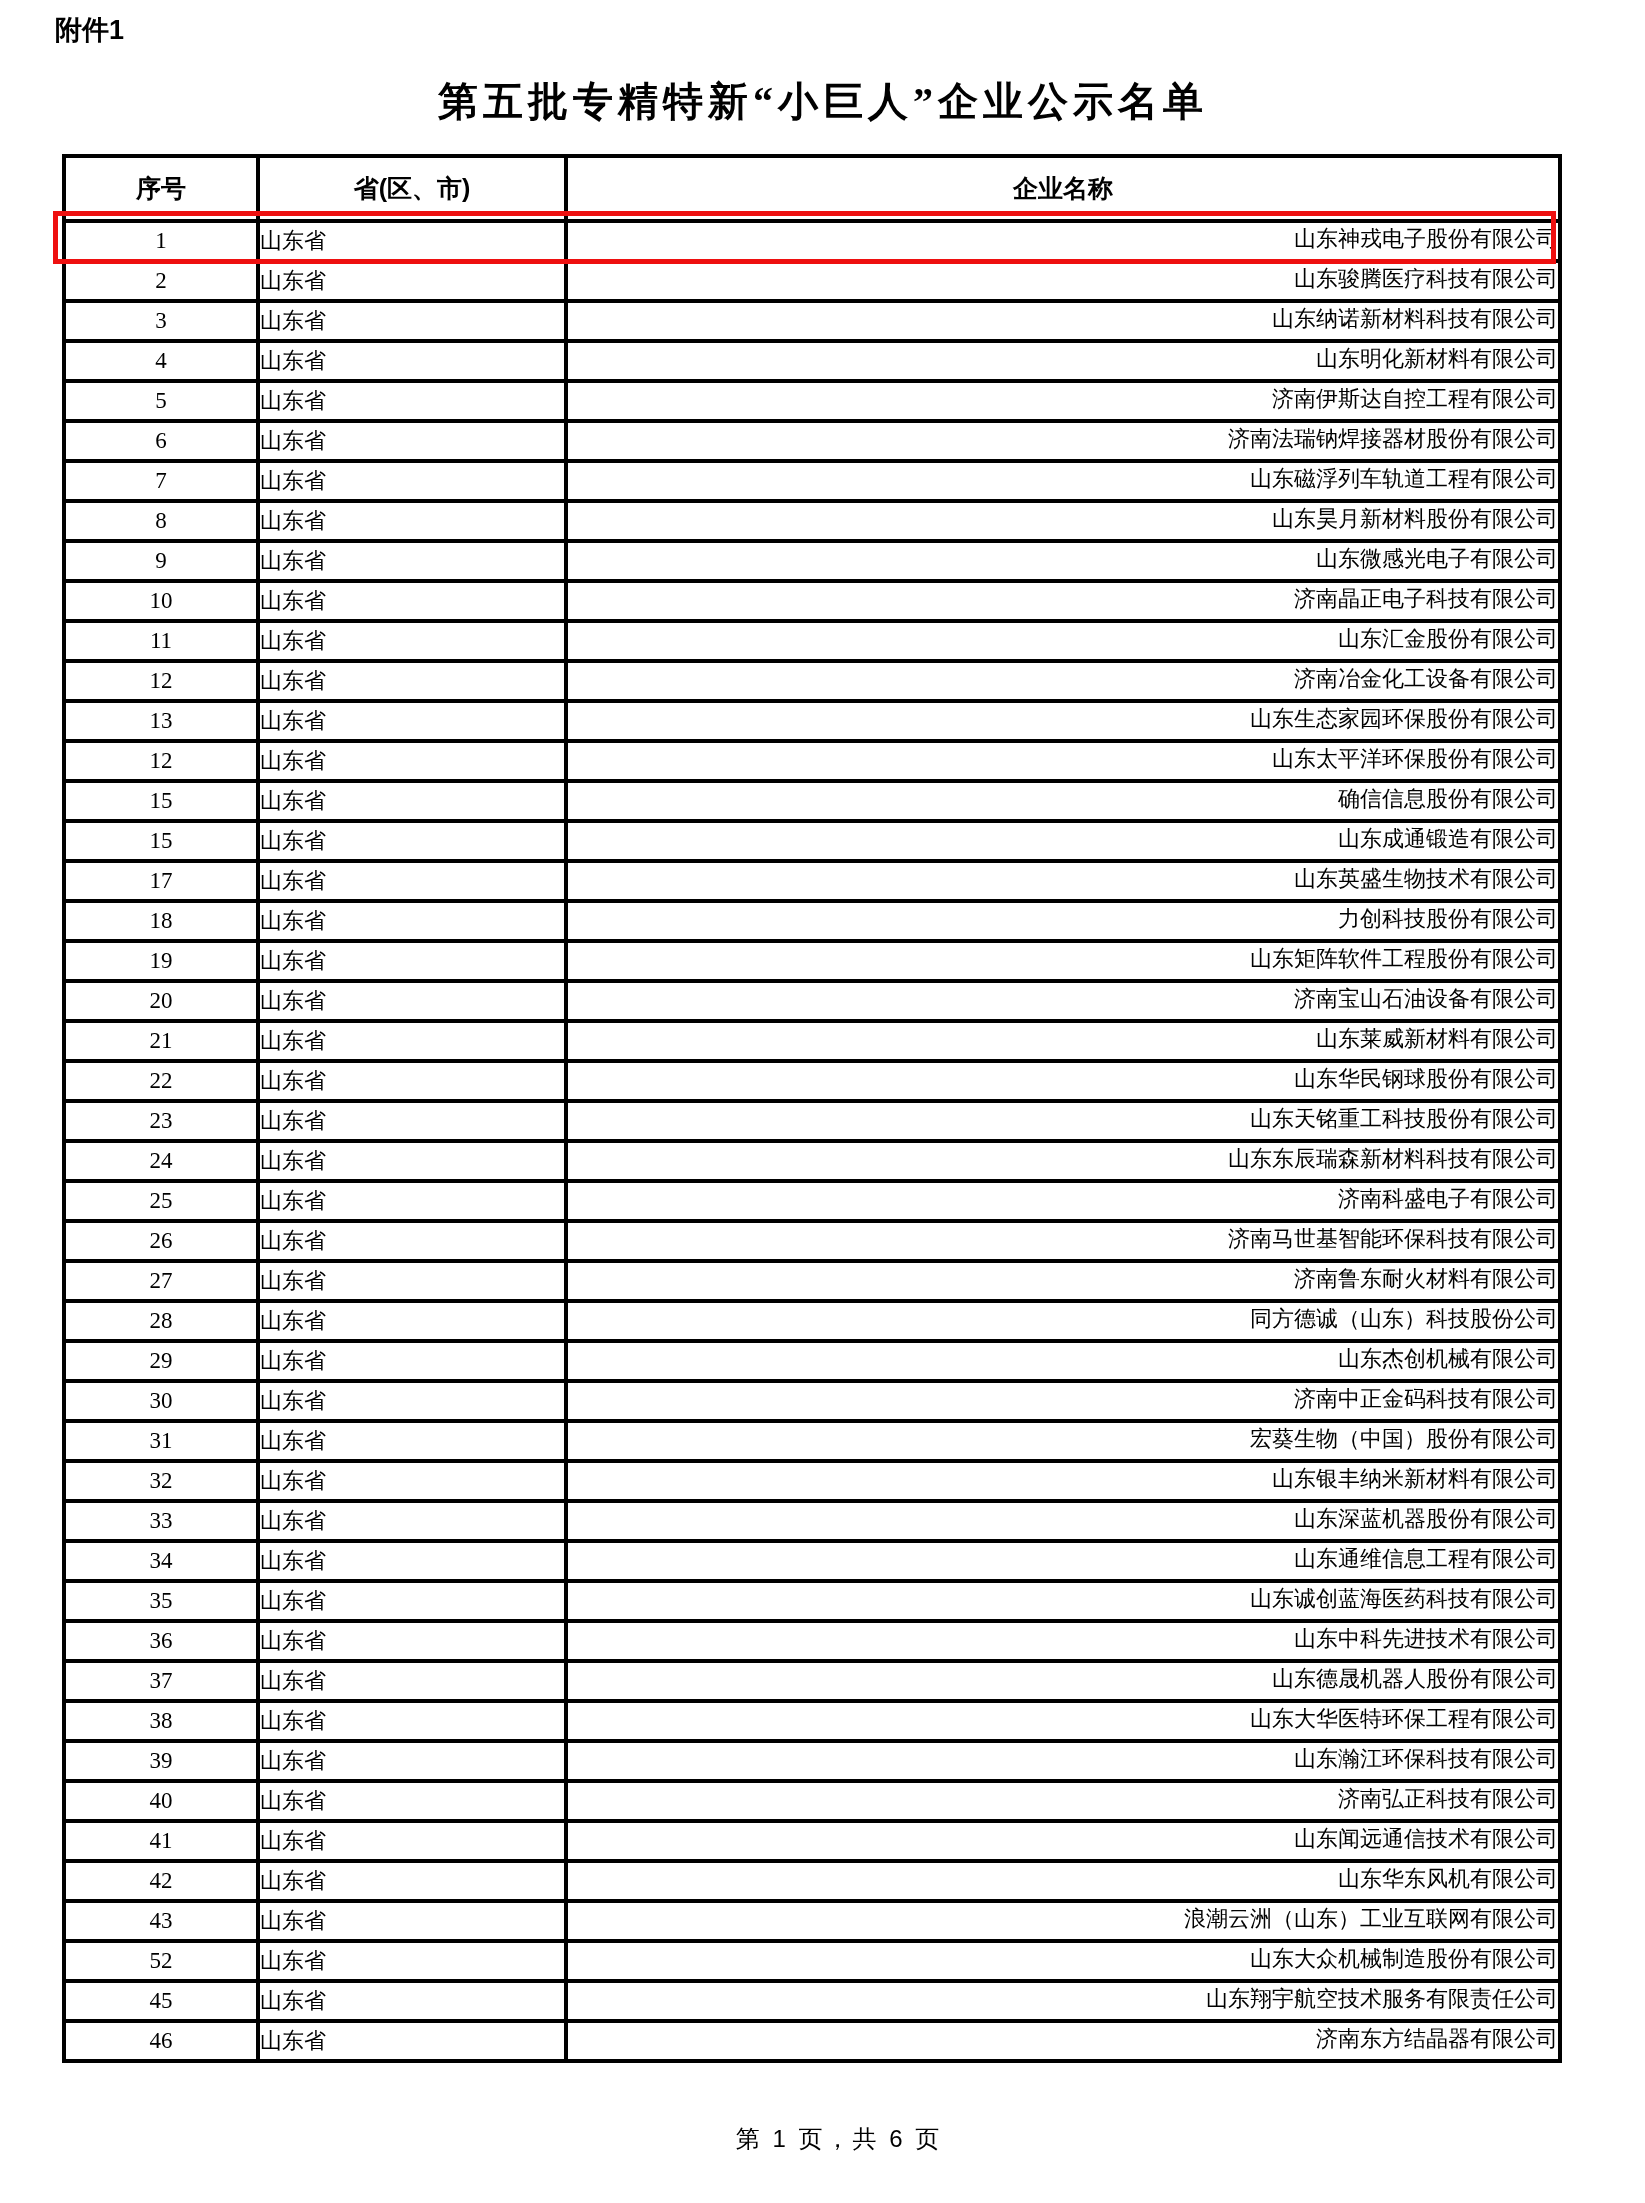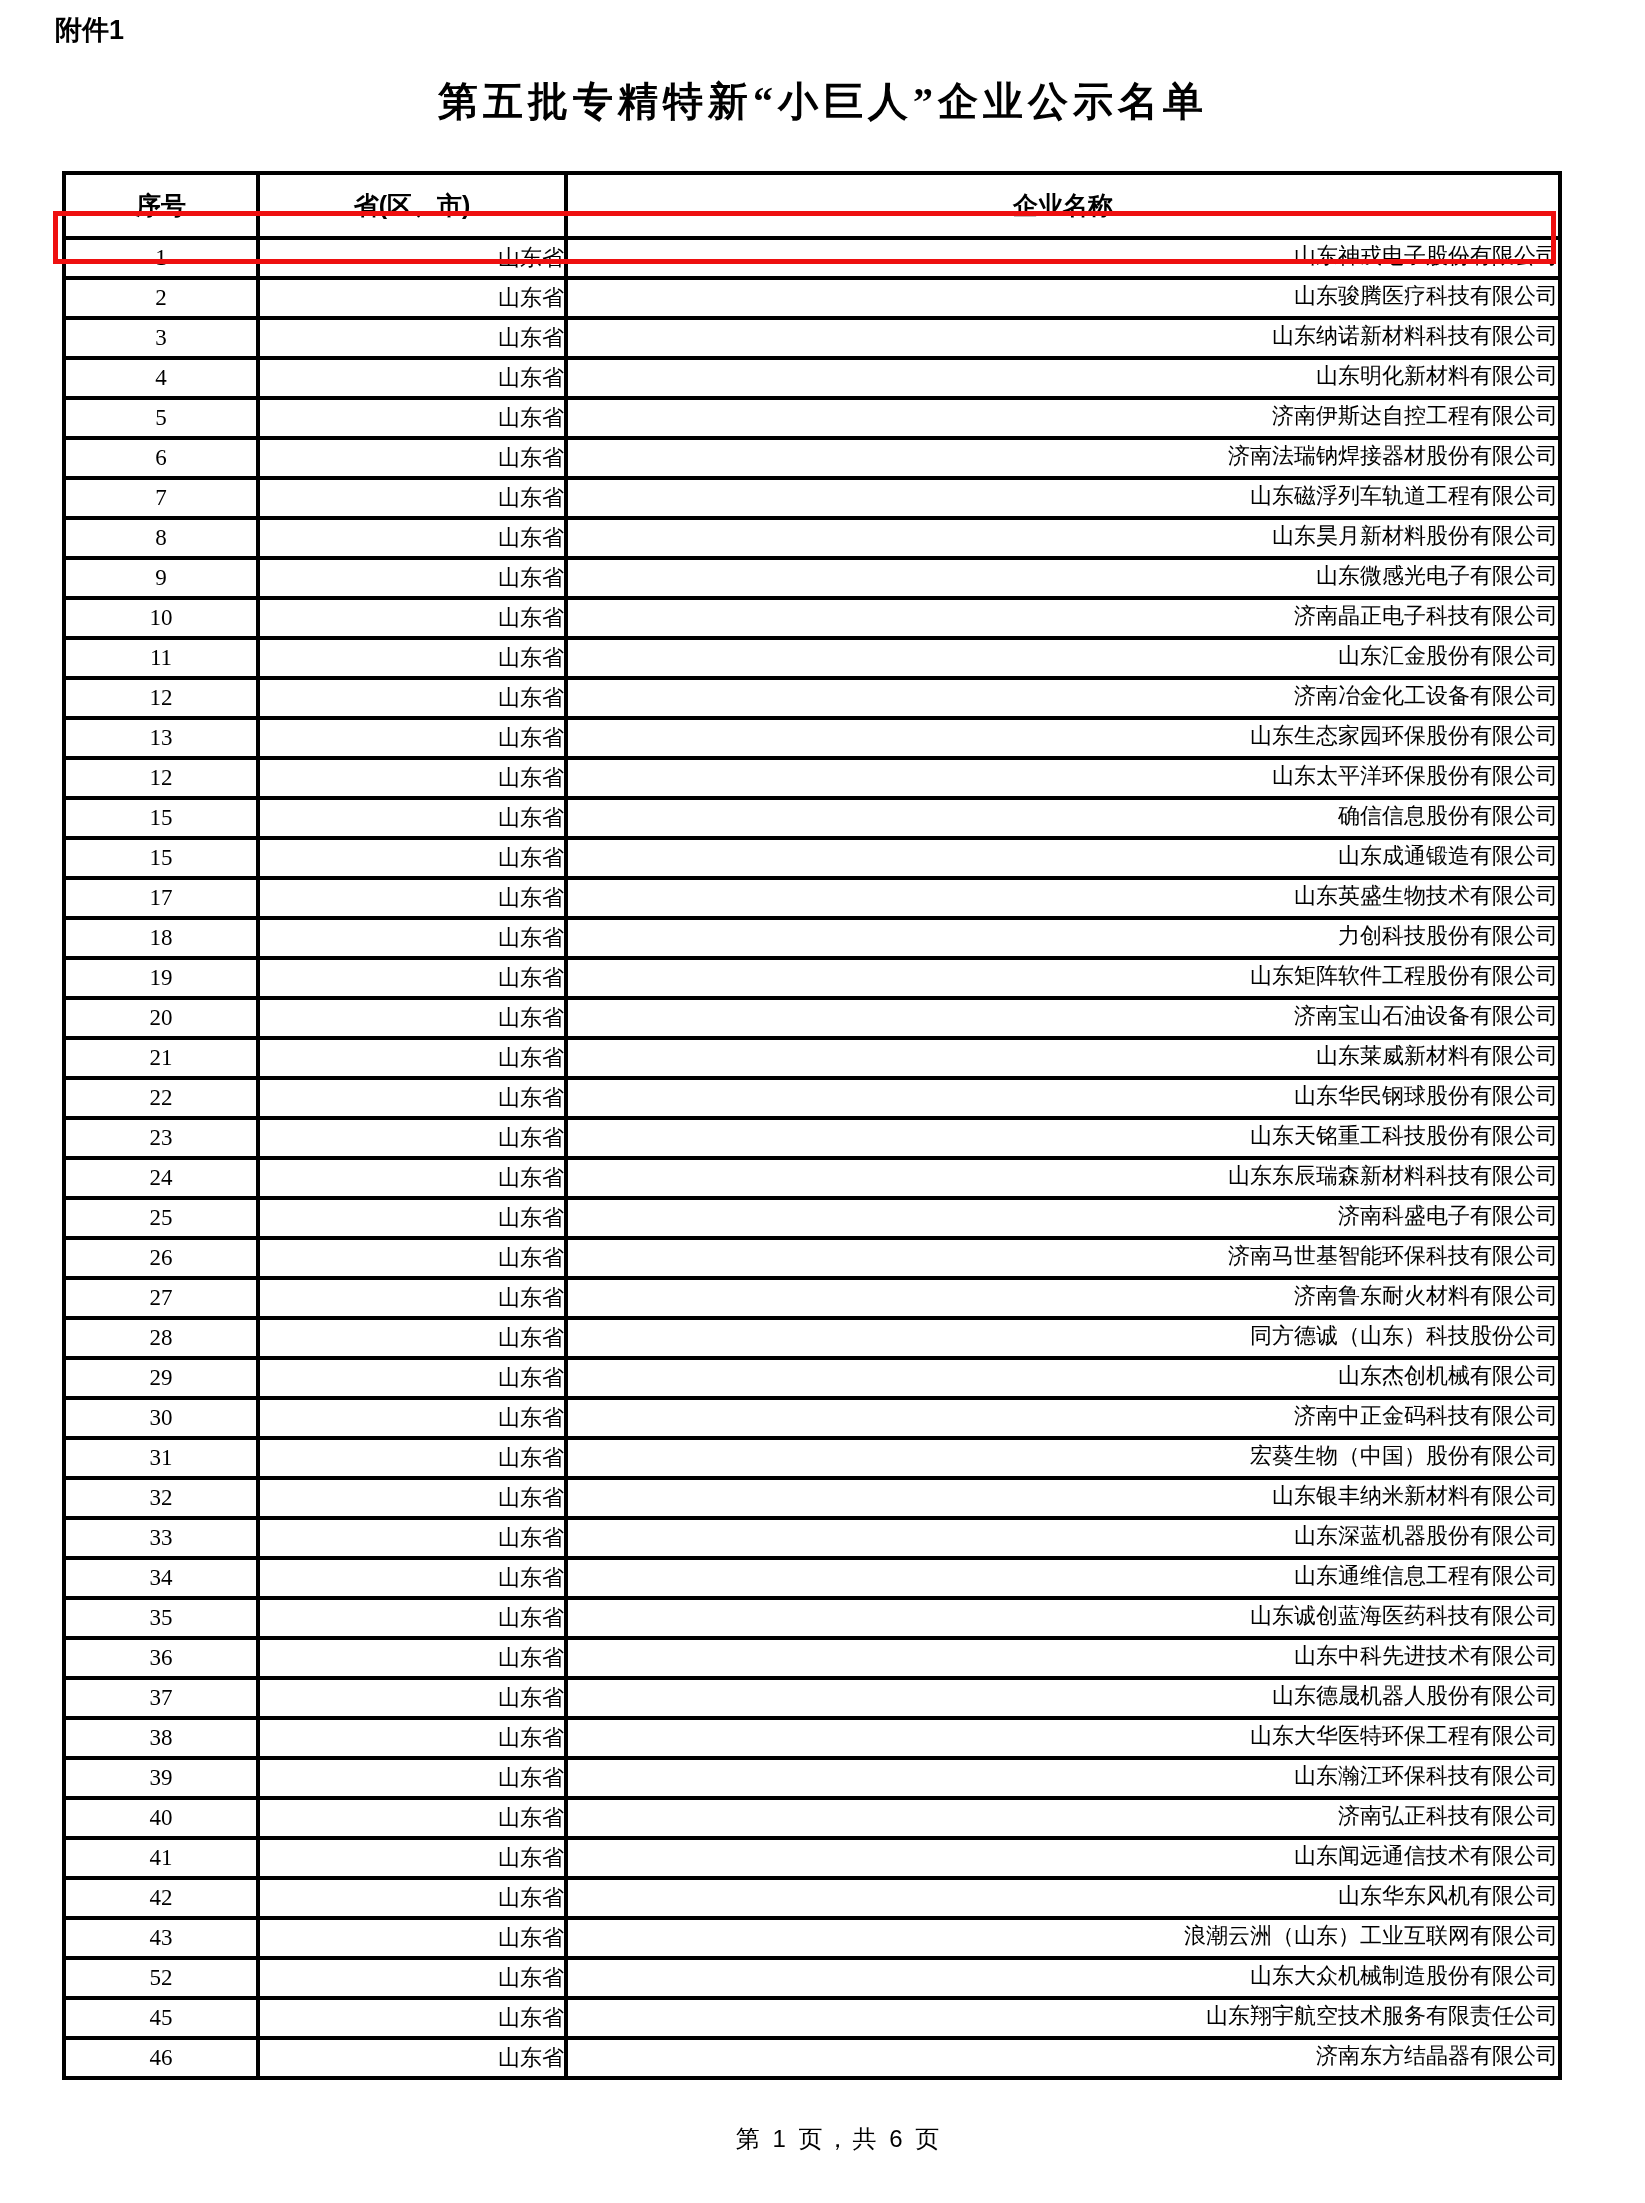--- a/index.html
+++ b/index.html
@@ -30,21 +30,21 @@
     text-align: center;
     font-size: 40px;
     font-weight: 700;
     font-family: "Liberation Serif", serif;
     letter-spacing: 5px;
     white-space: nowrap;
   }
   table.doc-table {
     position: absolute;
     left: 62px;
-    top: 171px;
+    top: 154px;
     width: 1496px;
     border-collapse: collapse;
     table-layout: fixed;
   }
   .doc-table col.c-no       { width: 194px; }
   .doc-table col.c-province { width: 308px; }
   .doc-table col.c-company  { width: 994px; }
   .doc-table th, .doc-table td {
     border: 4px solid #000000;
     padding: 0;
@@ -64,21 +64,21 @@
     height: 36px;
     font-size: 22px;
     vertical-align: middle;
   }
   .doc-table tbody td.col-no {
     text-align: center;
     font-family: "Liberation Serif", serif;
     font-size: 23px;
   }
   .doc-table tbody td.col-province {
-    text-align: right;
+    text-align: left;
   }
   .doc-table tbody td.col-company {
     text-align: right;
     padding-left: 10px;
     font-family: Liberation Mono, monospace;
   }
   .highlight-box {
     position: absolute;
     left: 53px;
     top: 211px;

